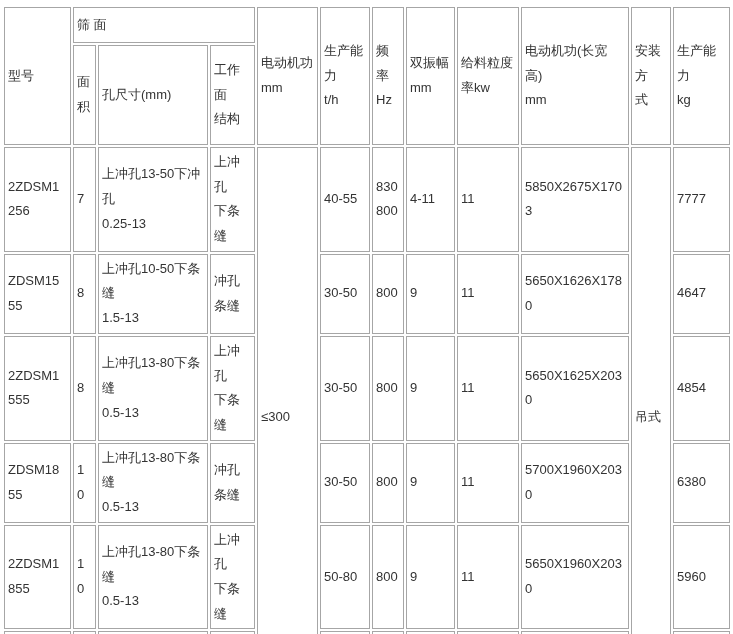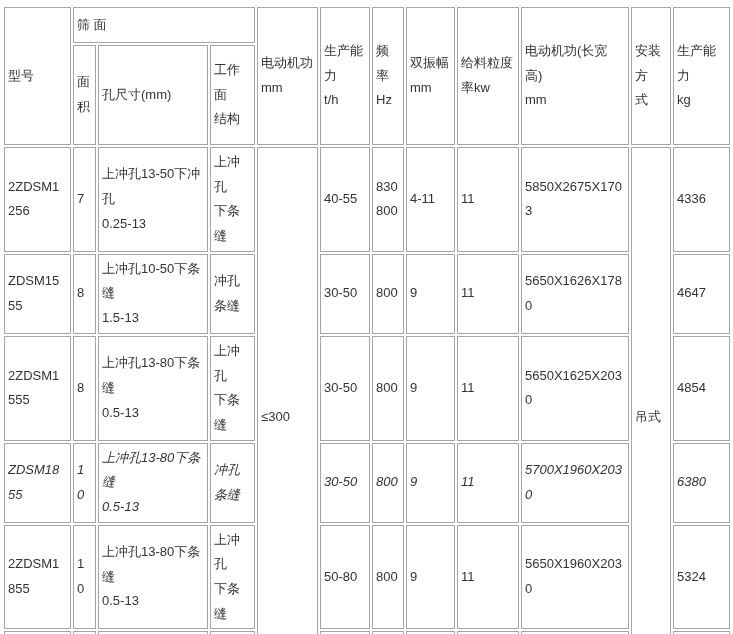--- a/index.html
+++ b/index.html
@@ -31,21 +31,21 @@
     line-height: 1.9;
     overflow: hidden;
     word-break: break-all;
   }
   
   tr.hdr-top    { height: 36px; }
   tr.hdr-sub    { height: 100px; }
   tr.row-1      { height: 88px; }
   tr.row-2      { height: 74px; }
   tr.row-3      { height: 75px; }
-  tr.row-4      { height: 75px; font-style: italic; }
+  tr.row-4      { height: 75px; }
   tr.row-5      { height: 76px; }
   tr.row-6      { height: 43px; }
 </style>
 </head>
 <body>
 
 <table class="spec">
   <colgroup>
     <col style="width:67px">
     <col style="width:23px">
@@ -98,21 +98,21 @@
     <td>上冲孔
 下条缝</td>
     <td rowspan="6">≤300</td>
     <td>40-55</td>
     <td>830
 800</td>
     <td>4-11</td>
     <td>11</td>
     <td>5850X2675X1703</td>
     <td rowspan="6">吊式</td>
-    <td>4336</td>
+    <td>7777</td>
   </tr>
 
   <tr class="row-2">
     <td>ZDSM1555</td>
     <td>8</td>
     <td>上冲孔10-50下条缝
 1.5-13</td>
     <td>冲孔
 条缝</td>
     <td>30-50</td>
@@ -158,21 +158,21 @@
     <td>10</td>
     <td>上冲孔13-80下条缝
 0.5-13</td>
     <td>上冲孔
 下条缝</td>
     <td>50-80</td>
     <td>800</td>
     <td>9</td>
     <td>11</td>
     <td>5650X1960X2030</td>
-    <td>5324</td>
+    <td>5960</td>
   </tr>
 
   <tr class="row-6">
     <td>ZDSM2065</td>
     <td>13</td>
     <td>0.5-13</td>
     <td>条缝</td>
     <td>70-100</td>
     <td>800</td>
     <td>11</td>

